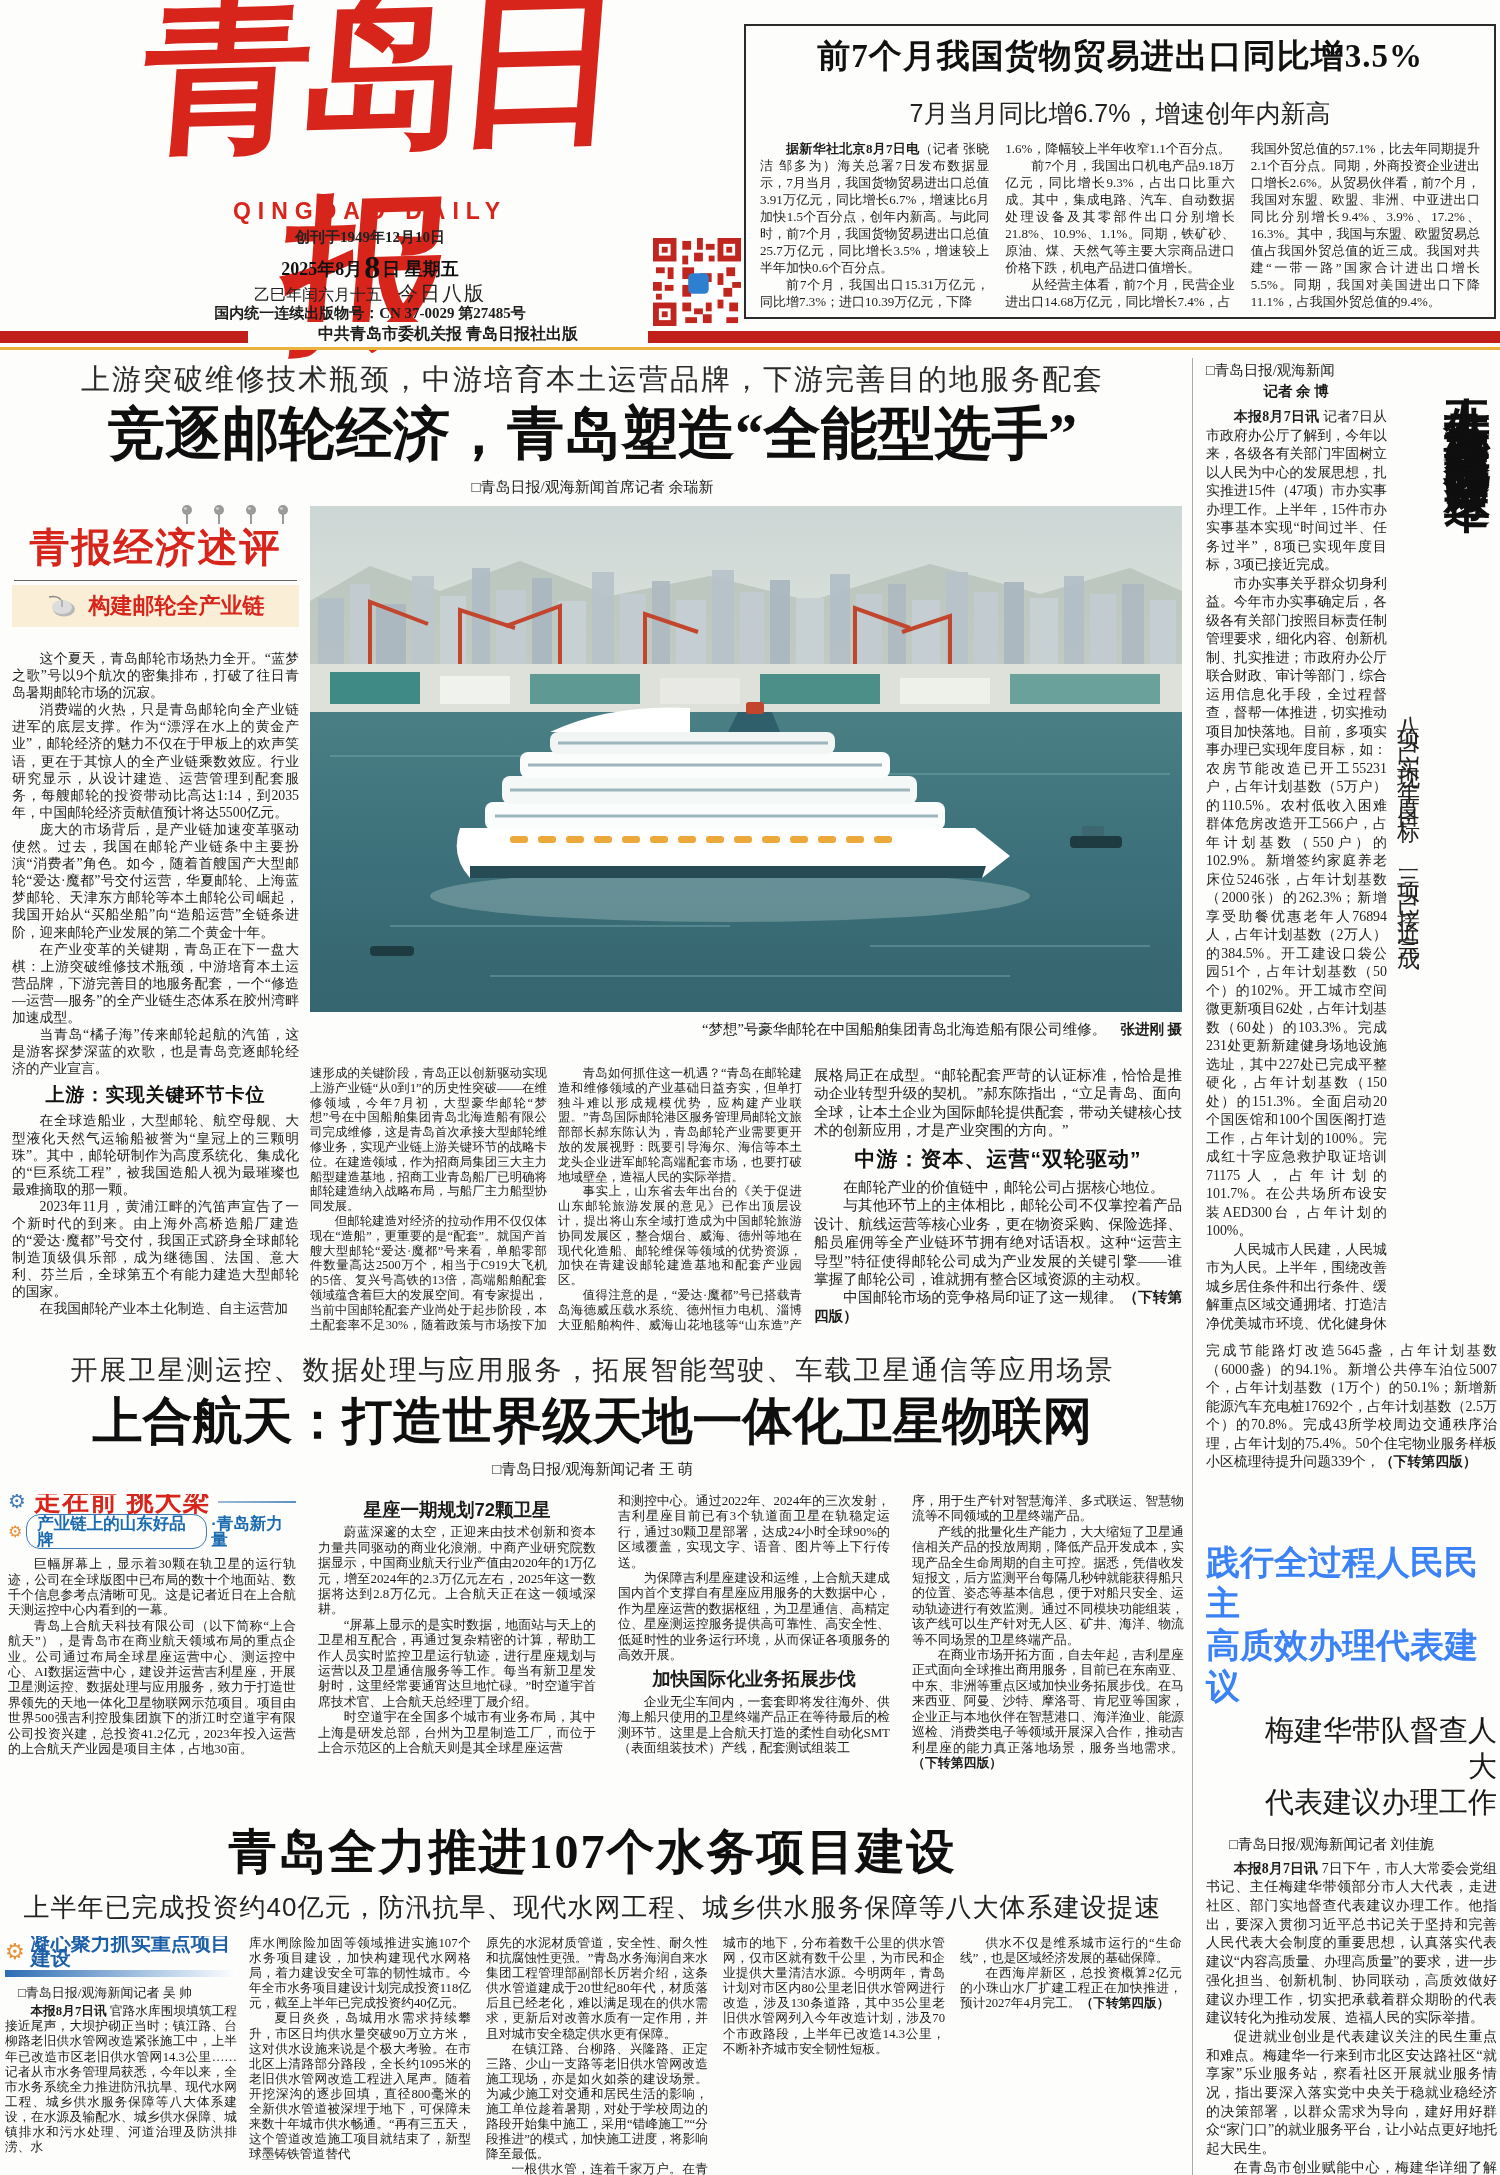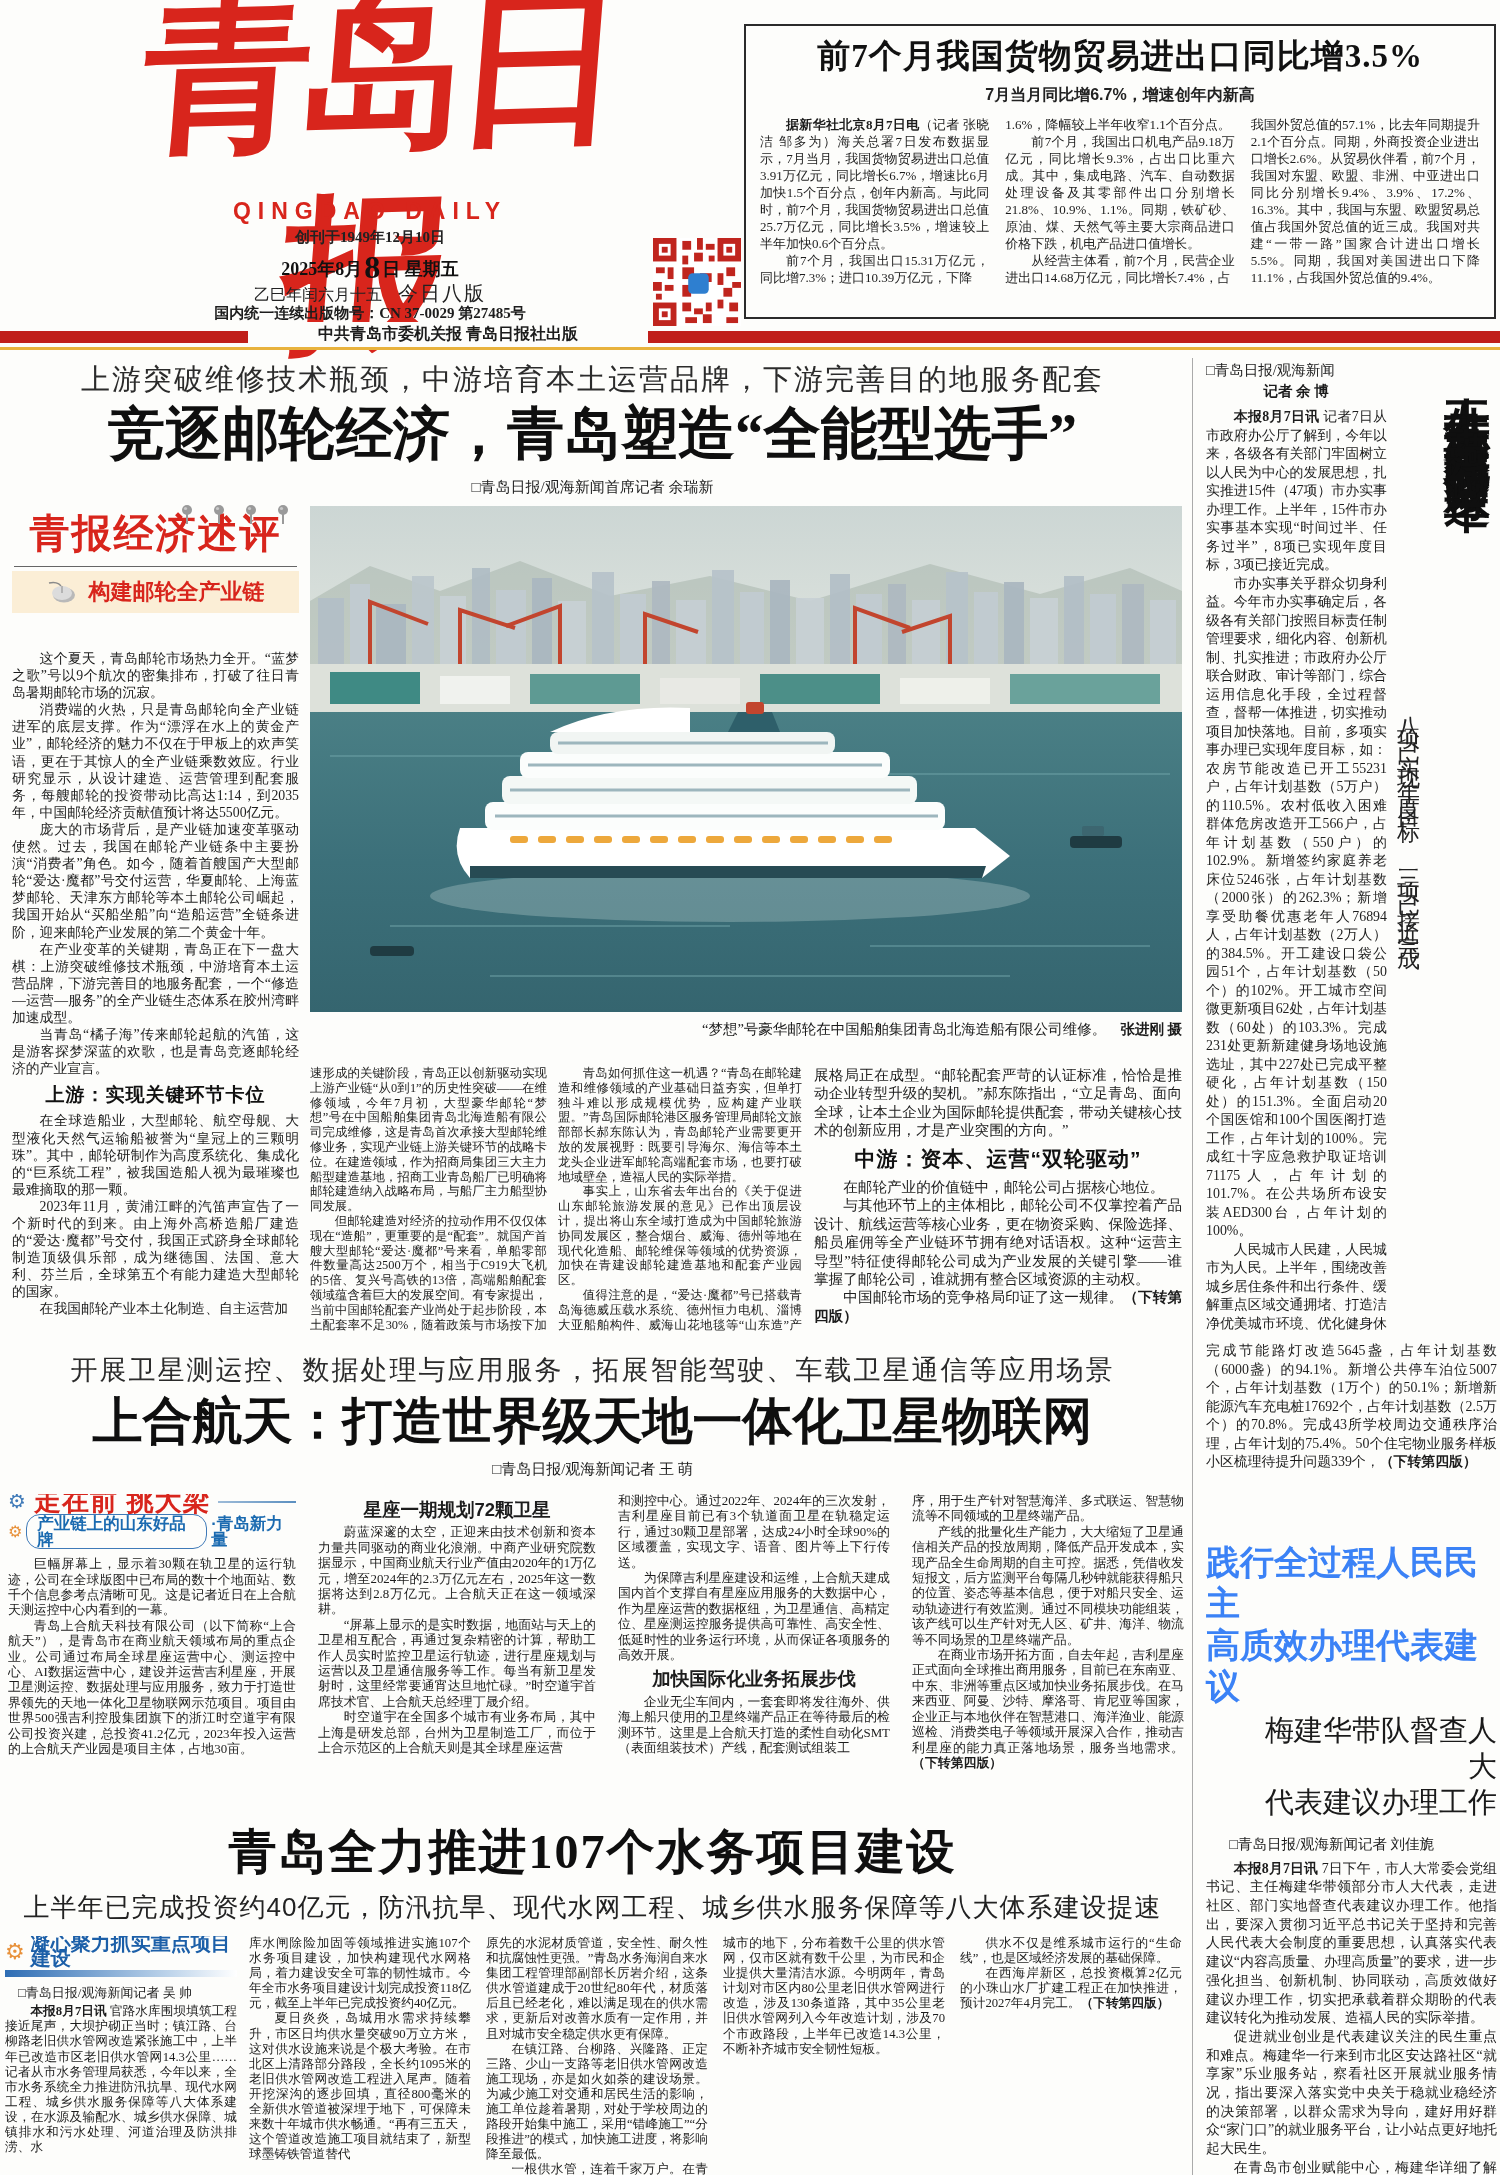--- a/index.html
+++ b/index.html
@@ -27,35 +27,35 @@
            background:#fdfdfb;z-index:3;padding:2px 0;}
   .red-band{left:0;top:331px;width:1500px;height:12px;background:#c01f1a;z-index:1;}
   .gold-line{left:0;top:347px;width:1500px;height:3px;background:#e8b23c;z-index:1;}
   .qr{left:653px;top:238px;width:88px;height:88px;}
 
   
   .trade-box{left:744px;top:24px;width:752px;height:295px;border:2px solid #2b2b2b;box-sizing:border-box;
              padding:8px 14px;}
   .trade-h{font-size:33px;font-weight:900;text-align:center;letter-spacing:1px;color:#111;
            font-family:"Liberation Serif",serif;}
-  .trade-s{font-size:16px;text-align:center;margin-top:6px;color:#222;font-weight:700;
+  .trade-s{font-size:25px;text-align:center;margin-top:18px;color:#222;font-weight:400;
            font-family:"Liberation Sans","DejaVu Sans",sans-serif;}
   .trade-cols{display:flex;gap:16px;margin-top:10px;height:182px;overflow:hidden;}
   .trade-cols .c{flex:1;font-size:13px;line-height:17px;}
 
   
   .kicker{left:0;top:360px;width:1185px;text-align:center;font-size:29px;letter-spacing:2px;
           color:#2b2b2b;font-weight:500;font-family:"Liberation Sans","DejaVu Sans",sans-serif;}
   .headline1{left:0;top:396px;width:1185px;text-align:center;font-size:57px;font-weight:900;
              color:#0f0f0f;font-family:"Liberation Serif",serif;letter-spacing:0px;}
   .byline-c{left:0;top:478px;width:1185px;text-align:center;font-size:15px;color:#222;}
 
   .review-box{left:12px;top:506px;width:287px;}
   .pins{position:absolute;right:4px;top:-2px;}
-  .review-title{margin-top:0;text-align:center;font-size:40px;font-weight:900;color:#d8251c;
+  .review-title{margin-top:14px;text-align:center;font-size:40px;font-weight:900;color:#d8251c;
                 font-family:"Liberation Serif",serif;letter-spacing:2px;}
   .review-rule{border-bottom:1px solid #666;margin:5px 2px 0 2px;}
   .review-strip{margin-top:4px;background:#fbeed6;height:42px;display:flex;align-items:center;
                 justify-content:center;gap:8px;}
   .review-topic{font-size:22px;font-weight:900;color:#d8251c;
                 font-family:"Liberation Sans","DejaVu Sans",sans-serif;}
   .left-art{left:12px;top:650px;width:287px;height:682px;overflow:hidden;font-size:13.8px;line-height:17.1px;}
   .subhead{text-align:center;font-weight:900;font-size:19px;margin:9px 0;letter-spacing:1px;
            font-family:"Liberation Sans","DejaVu Sans",sans-serif;color:#111;}
 

